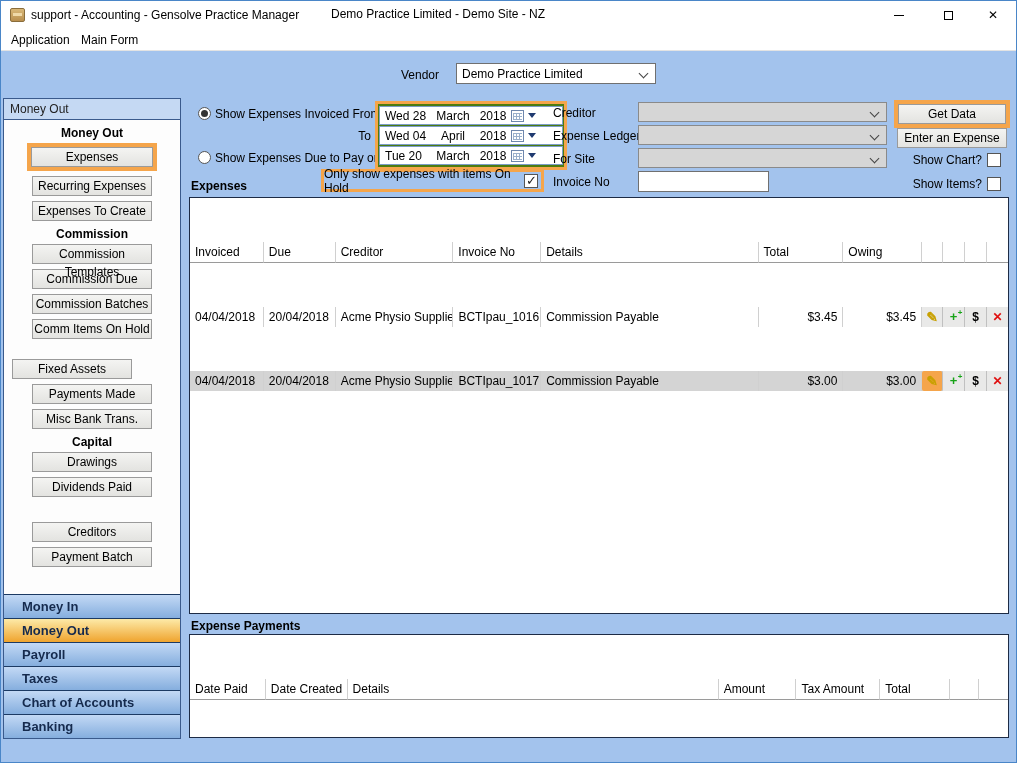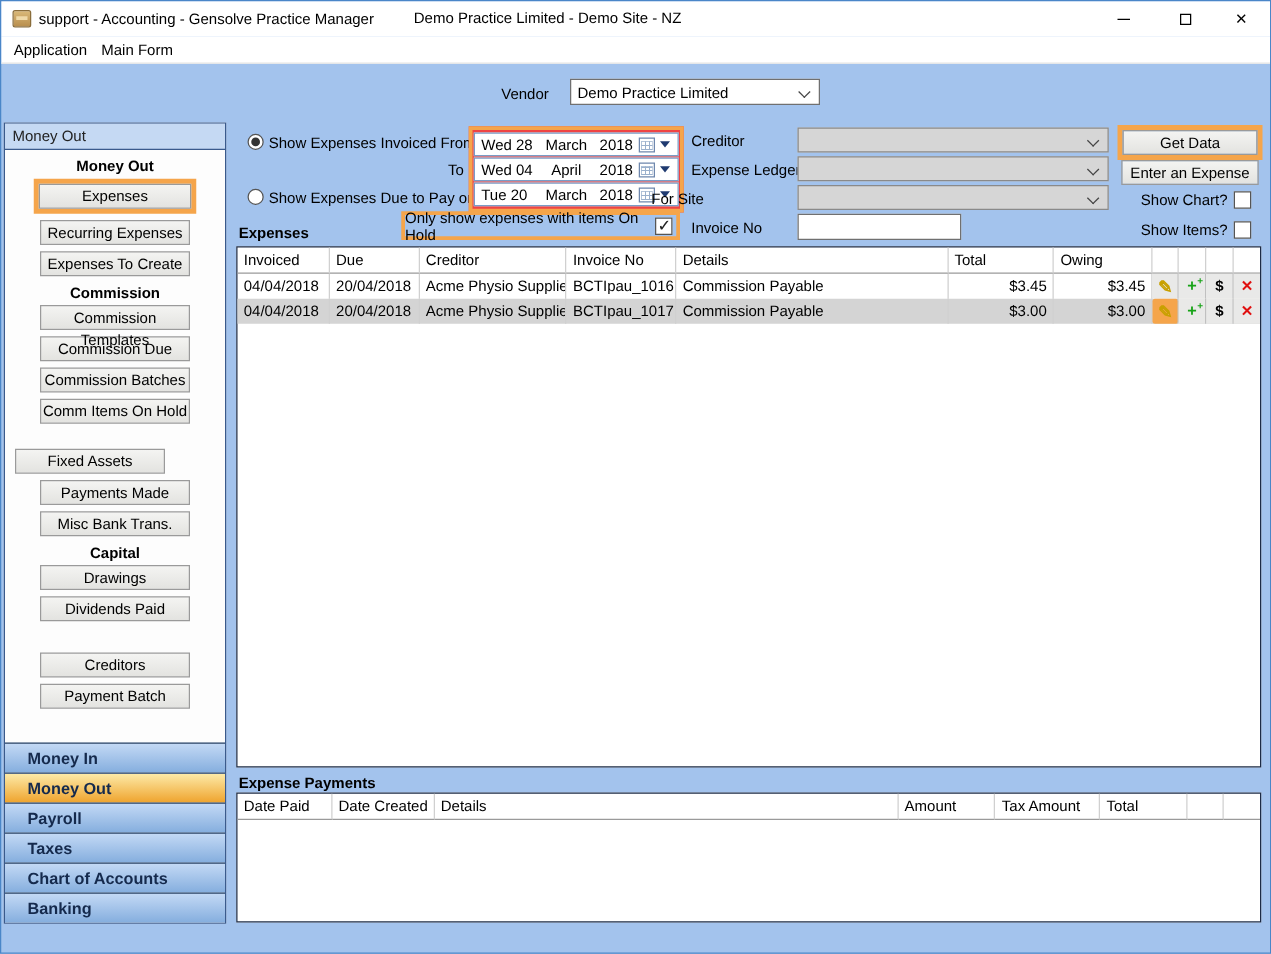--- a/index.html
+++ b/index.html
@@ -47,22 +47,22 @@
   .nav { position:absolute; left:0; bottom:0; width:176px; }
   .nav-item { height:24px; border-top:1px solid #1c3a63; background:linear-gradient(#c3d9f5,#85aede);
               font-weight:bold; color:#152a4d; font-size:13px; padding:4px 0 0 18px; cursor:default; }
   .nav-item.active { background:linear-gradient(#fdeaa8,#efa42e); }
 
   
   .radio { position:absolute; width:13px; height:13px; border:1px solid #555; border-radius:50%; background:#fff; }
   .radio.sel::after { content:""; position:absolute; left:2px; top:2px; width:7px; height:7px; border-radius:50%; background:#333; }
   .flabel { position:absolute; white-space:nowrap; }
   .r-align { text-align:right; }
-  .date-group { position:absolute; left:374px; top:100px; width:172px; border:3px solid #f5a54b;
-                background:#ef4444; padding:1px; }
+  .date-group { position:absolute; left:374px; top:100px; width:192px; border:3px solid #f5a54b;
+                background:#4d7c0f; padding:1px; }
   .date-field { height:19px; background:#fff; border:1px solid #7a9cc6; margin:1px 0; display:flex;
                 align-items:center; position:relative; padding-left:5px; }
   .date-day { width:44px; } .date-month { width:48px; text-align:center; } .date-year { width:32px; text-align:center; }
   .cal-icon { width:13px; height:12px; border:1px solid #6e87ad; background:#fff; position:relative; margin-left:2px; }
   .cal-icon::before { content:""; position:absolute; left:1px; right:1px; top:2px; bottom:1px;
       background-image:repeating-linear-gradient(to right,#9ab0cc 0 1px,transparent 1px 3px),
                        repeating-linear-gradient(to bottom,#9ab0cc 0 1px,transparent 1px 3px); }
   .dd-tri { width:0; height:0; border-left:4px solid transparent; border-right:4px solid transparent;
             border-top:5px solid #1f3a70; margin-left:4px; }
   .onhold-box { position:absolute; left:320px; top:168px; width:223px; height:23px; border:3px solid #f5a54b;
@@ -75,21 +75,21 @@
   .invoice-input { position:absolute; left:637px; top:170px; width:131px; height:21px; background:#fff;
                    border:1px solid #707070; font-family:"Liberation Sans", sans-serif; font-size:12px; padding:0 4px; }
   .getdata-wrap { position:absolute; left:893px; top:99px; width:116px; border:4px solid #f5a54b; }
   .form-btn { display:block; width:100%; height:20px; background:linear-gradient(#f4f4f2,#e3e3e0);
               border:1px solid #9a9a9a; font-size:12px; font-family:"Liberation Sans", sans-serif; cursor:default; }
   .enter-btn { position:absolute; left:896px; top:127px; width:110px; }
   .cb-row { position:absolute; display:flex; align-items:center; }
 
   
   .grid { position:absolute; background:#fff; border:1px solid #1d2b45; }
-  .grow { display:flex; }
+  .grow { display:flex;margin-top:44px; }
   .gcell { border-right:1px solid #d0d0d0; height:20px; padding:3px 0 0 5px; overflow:hidden; white-space:nowrap; }
   .ghead .gcell { border-bottom:1px solid #9a9a9a; height:21px; }
   .num { text-align:right; padding-right:5px; padding-left:0; }
   .rowsel { background:#d4d4d4; }
   .icell { display:flex; align-items:center; justify-content:center; background:#e9e9e8;
            border-right:1px solid #c0c0c0; height:20px; }
   .icell.hl { background:#f5a54b; border-radius:2px; }
   .ic { font-size:12px; font-weight:bold; line-height:12px; cursor:default; }
   .ic-edit { color:#c8a000; font-size:14px; }
   .ic-add { color:#17a317; position:relative; font-size:13px; }
@@ -201,21 +201,21 @@
   </div>
 
   <span class="flabel" style="left:552px;top:105px;">Creditor</span>
   <div class="combo-gray" style="left:637px;top:101px;">
       <span class="chev"></span>
     </div>
   <span class="flabel" style="left:552px;top:128px;">Expense Ledger</span>
   <div class="combo-gray" style="left:637px;top:124px;">
       <span class="chev"></span>
     </div>
-  <span class="flabel" style="left:520px;top:151px;">For Site</span>
+  <span class="flabel" style="left:552px;top:151px;">For Site</span>
   <div class="combo-gray" style="left:637px;top:147px;">
       <span class="chev"></span>
     </div>
   <span class="flabel" style="left:552px;top:174px;">Invoice No</span>
   <input class="invoice-input" value="" style="">
 
   <div class="getdata-wrap">
     <button class="form-btn">Get Data</button>
   </div>
   <button class="form-btn enter-btn">Enter an Expense</button>

